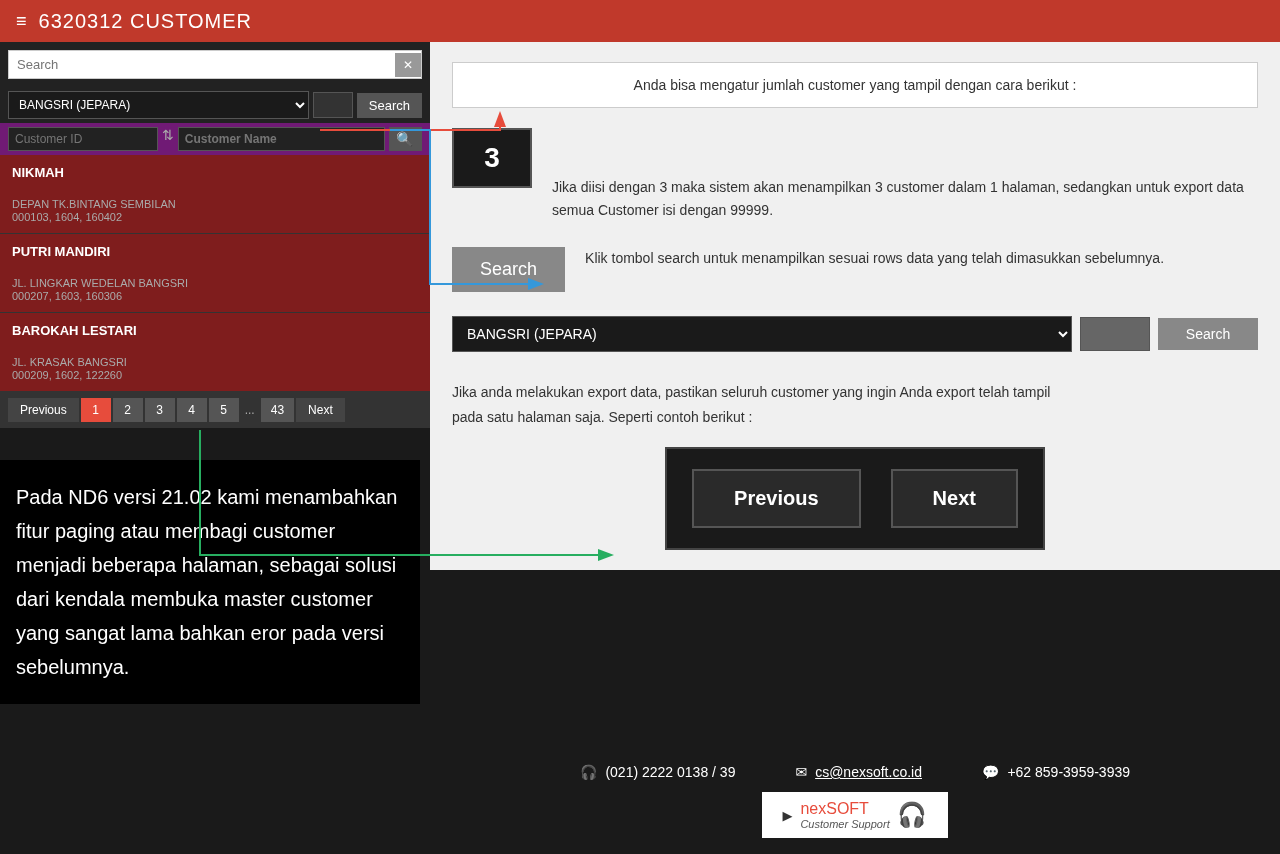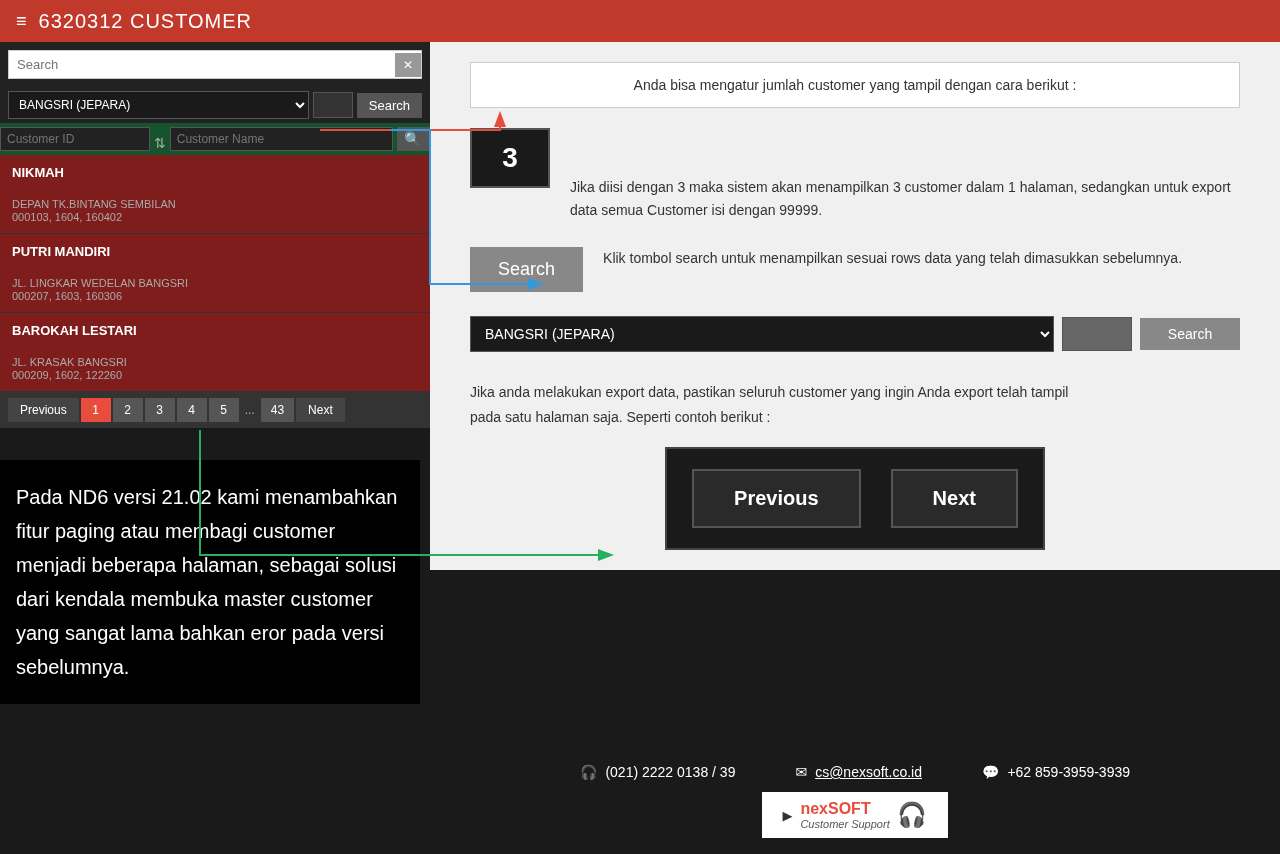--- a/index.html
+++ b/index.html
@@ -93,23 +93,23 @@
       background: #555;
       color: white;
       border: none;
       padding: 5px 12px;
       cursor: pointer;
       font-size: 13px;
     }
 
     .id-name-row {
       display: flex;
-      align-items: flex-end;
-      background: #14532d;
-      padding: 4px 0;
+      align-items: flex-start;
+      background: #701a75;
+      padding: 4px 8px;
       gap: 4px;
     }
     .id-field {
       width: 150px;
       padding: 4px 6px;
       background: #222;
       color: #aaa;
       border: 1px solid #555;
       font-size: 12px;
     }
@@ -118,20 +118,21 @@
       font-size: 14px;
       cursor: pointer;
     }
     .name-field {
       flex: 1;
       padding: 4px 6px;
       background: #222;
       color: #aaa;
       border: 1px solid #555;
       font-size: 12px;
+      font-weight: bold;
     }
     .search-icon-btn {
       background: #555;
       border: none;
       color: white;
       padding: 4px 8px;
       cursor: pointer;
       font-size: 14px;
     }
 
@@ -203,21 +204,21 @@
       line-height: 1.7;
     }
 
     
     .right-panel {
       position: absolute;
       top: 42px;
       left: 430px;
       right: 0;
       background: #f0f0f0;
-      padding: 20px 40px;
+      padding: 20px 22px;
     }
 
     .tooltip-box {
       background: white;
       border: 1px solid #ccc;
       padding: 14px 20px;
       margin-bottom: 20px;
       font-size: 14px;
       color: #333;
       text-align: center;
@@ -500,21 +501,21 @@
     </div>
     <div class="footer-contact">
       <span>💬</span>
       <span>+62 859-3959-3939</span>
     </div>
   </div>
   <div class="footer-logo">
     <div class="footer-logo-box">
       <span>▶</span>
       <div>
-        <div style="font-weight:bold;color:#e74c3c;font-size:16px;">nexSOFT</div>
+        <div style="font-weight:normal;color:#e74c3c;font-size:16px;">nexSOFT</div>
         <div style="font-size:11px;color:#555;font-style:italic;">Customer Support</div>
       </div>
       <span style="font-size:24px;color:#e74c3c;">🎧</span>
     </div>
   </div>
 </div>
 
 <svg class="arrow-svg" xmlns="http://www.w3.org/2000/svg">
 
   <defs>

